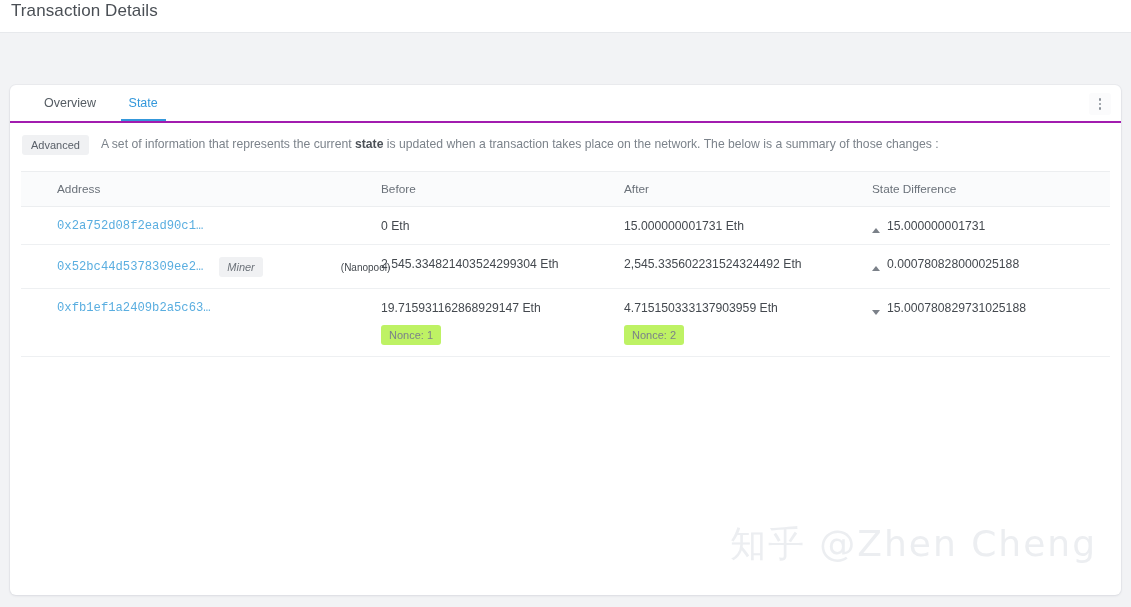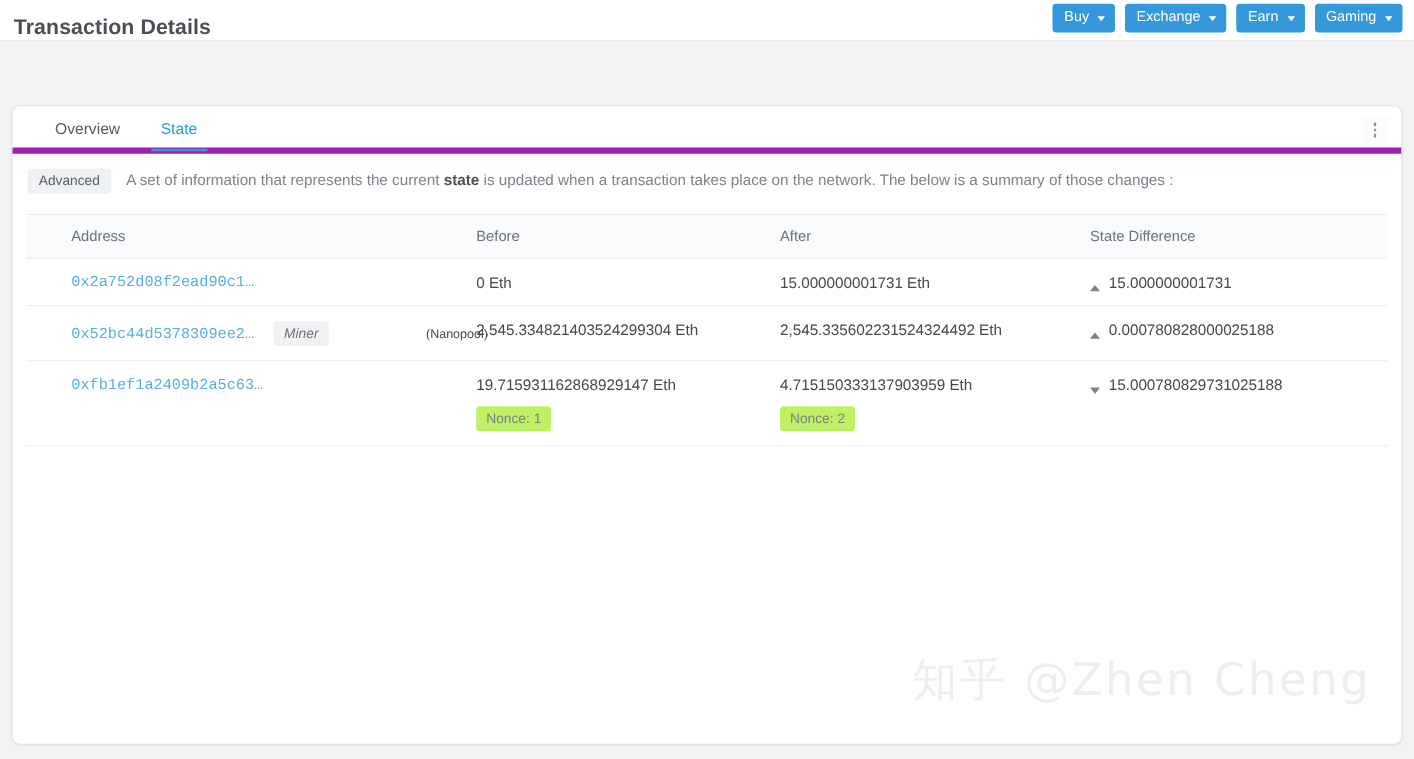--- a/index.html
+++ b/index.html
@@ -12,22 +12,22 @@
   }
 
   
   .topbar {
     position: absolute; left: 0; top: 0;
     width: 1131px; height: 33px;
     background: #ffffff;
     border-bottom: 1px solid #e7e9ec;
   }
   .page-title {
-    position: absolute; left: 11px; top: 12px;
-    font-size: 17px; color: #4a4f55; font-weight: 700;
+    position: absolute; left: 11px; top: 1px;
+    font-size: 17px; color: #4a4f55; font-weight: 400;
     letter-spacing: .1px;
   }
   .topbtns {
     position: absolute; right: 9px; top: 3px;
     display: flex; gap: 8px; align-items: center;
   }
   .btn {
     background: #3498db;
     color: #ffffff;
     border: none;
@@ -55,21 +55,21 @@
     left: 10px; top: 85px;
     width: 1111px; height: 510px;
     background: #ffffff;
     border-radius: 6px;
     box-shadow: 0 1px 3px rgba(20,30,60,.08), 0 0 0 1px rgba(20,30,60,.03);
   }
 
   .tabbar {
     position: relative;
     height: 38px;
-    border-bottom: 5px solid #a21caf;
+    border-bottom: 2px solid #a21caf;
     padding-left: 20px;
   }
   .tab {
     display: inline-block;
     font-size: 12.5px;
     color: #555c63;
     padding: 11px 14px 10px 14px;
     cursor: pointer;
     position: relative;
     top: 0;
@@ -214,38 +214,20 @@
     white-space: nowrap;
     user-select: none;
     font-family: "DejaVu Sans", sans-serif;
   }
 </style>
 </head>
 <body>
 
 <div class="topbar">
   <div class="page-title">Transaction Details</div>
-  <div class="topbtns">
-    <button class="btn">
-      <span>Buy</span>
-      <span class="caret"></span>
-    </button>
-    <button class="btn">
-      <span>Exchange</span>
-      <span class="caret"></span>
-    </button>
-    <button class="btn">
-      <span>Earn</span>
-      <span class="caret"></span>
-    </button>
-    <button class="btn">
-      <span>Gaming</span>
-      <span class="caret"></span>
-    </button>
-  </div>
 </div>
 
 <div class="card">
 
   <div class="tabbar">
     <span class="tab">Overview</span>
     <span class="tab active">State</span>
     <div class="kebab">
       <i></i>
       <i></i>

